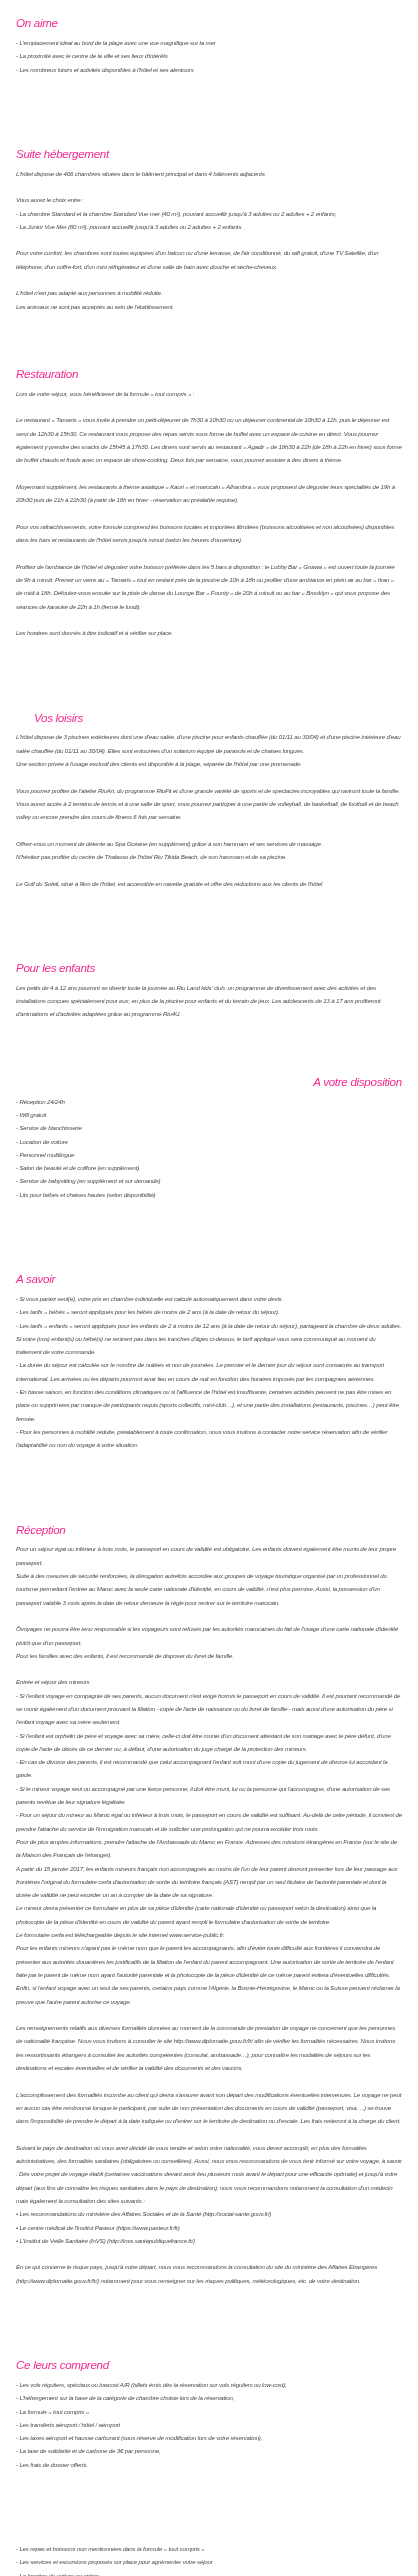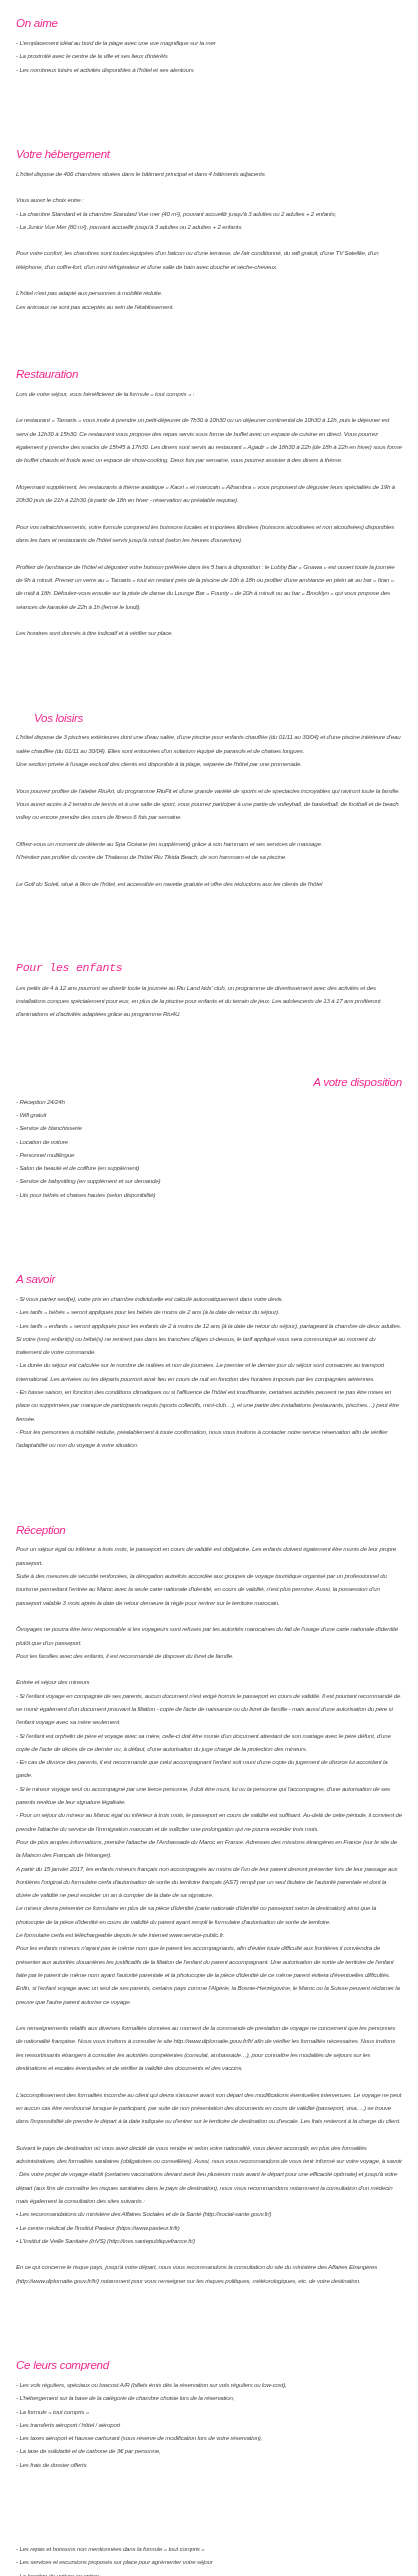--- a/index.html
+++ b/index.html
@@ -42,21 +42,21 @@
     <h2 class="section-title" style="color: rgb(242, 41, 143);">On aime</h2>
     <ul class="list">
       <li>- L'emplacement idéal au bord de la plage avec une vue magnifique sur la mer</li>
       <li>- La proximité avec le centre de la ville et ses lieux d'intérêts</li>
       <li>- Les nombreux loisirs et activités disponibles à l'hôtel et ses alentours</li>
     </ul>
   </section>
   <div class="sgap"></div>
 
   <section class="section">
-    <h2 class="section-title" style="color: rgb(242, 41, 143);">Votre hébergement</h2>
+    <h2 class="section-title" style="color: rgb(242, 41, 143);">Suite hébergement</h2>
     <p class="txt">L'hôtel dispose de 406 chambres situées dans le bâtiment principal et dans 4 bâtiments adjacents.</p>
     <div class="gap"></div>
     <p class="txt">Vous aurez le choix entre :</p>
     <p class="txt">- La chambre Standard et la chambre Standard Vue mer (40 m²), pouvant accueillir jusqu'à 3 adultes ou 2 adultes + 2 enfants;</p>
     <p class="txt">- La Junior Vue Mer (80 m²), pouvant accueillir jusqu'à 3 adultes ou 2 adultes + 2 enfants.</p>
     <div class="gap"></div>
     <p class="txt">Pour votre confort, les chambres sont toutes équipées d'un balcon ou d'une terrasse, de l'air conditionné, du wifi gratuit, d'une TV Satellite, d'un téléphone, d'un coffre-fort, d'un mini réfrigérateur et d'une salle de bain avec douche et sèche-cheveux.</p>
     <div class="gap"></div>
     <p class="txt">L'hôtel n'est pas adapté aux personnes à mobilité réduite.</p>
     <p class="txt">Les animaux ne sont pas acceptés au sein de l'établissement.</p>
@@ -87,21 +87,21 @@
     <p class="txt">Vous pourrez profiter de l'atelier RiuArt, du programme RiuFit et d'une grande variété de sports et de spectacles incroyables qui raviront toute la famille. Vous aurez accès à 2 terrains de tennis et à une salle de sport, vous pourrez participer à une partie de volleyball, de basketball, de football et de beach volley ou encore prendre des cours de fitness 6 fois par semaine.</p>
     <div class="gap"></div>
     <p class="txt">Offrez-vous un moment de détente au Spa Océane (en supplément) grâce à son hammam et ses services de massage.</p>
     <p class="txt">N'hésitez pas profiter du centre de Thalasso de l'hôtel Riu Tikida Beach, de son hammam et de sa piscine.</p>
     <div class="gap"></div>
     <p class="txt">Le Golf du Soleil, situé à 9km de l'hôtel, est accessible en navette gratuite et offre des réductions aux les clients de l'hôtel</p>
   </section>
   <div class="sgap"></div>
 
   <section class="section">
-    <h2 class="section-title" style="color: rgb(242, 41, 143); font-family: Liberation Mono, monospace;">Pour les enfants</h2>
+    <h2 class="section-title" style="color: rgb(242, 41, 143);">Pour les enfants</h2>
     <p class="txt">Les petits de 4 à 12 ans pourront se divertir toute la journée au Riu Land kids' club, un programme de divertissement avec des activités et des installations conçues spécialement pour eux, en plus de la piscine pour enfants et du terrain de jeux. Les adolescents de 13 à 17 ans profiteront d'animations et d'activités adaptées grâce au programme Riu4U.</p>
   </section>
   <div class="sgap" style="height:22px"></div>
 
   <section class="section">
     <h2 class="section-title" style="color: rgb(242, 41, 143); text-align: right;">A votre disposition</h2>
     <ul class="list">
       <li>- Réception 24/24h</li>
       <li>- Wifi gratuit</li>
       <li>- Service de blanchisserie</li>

